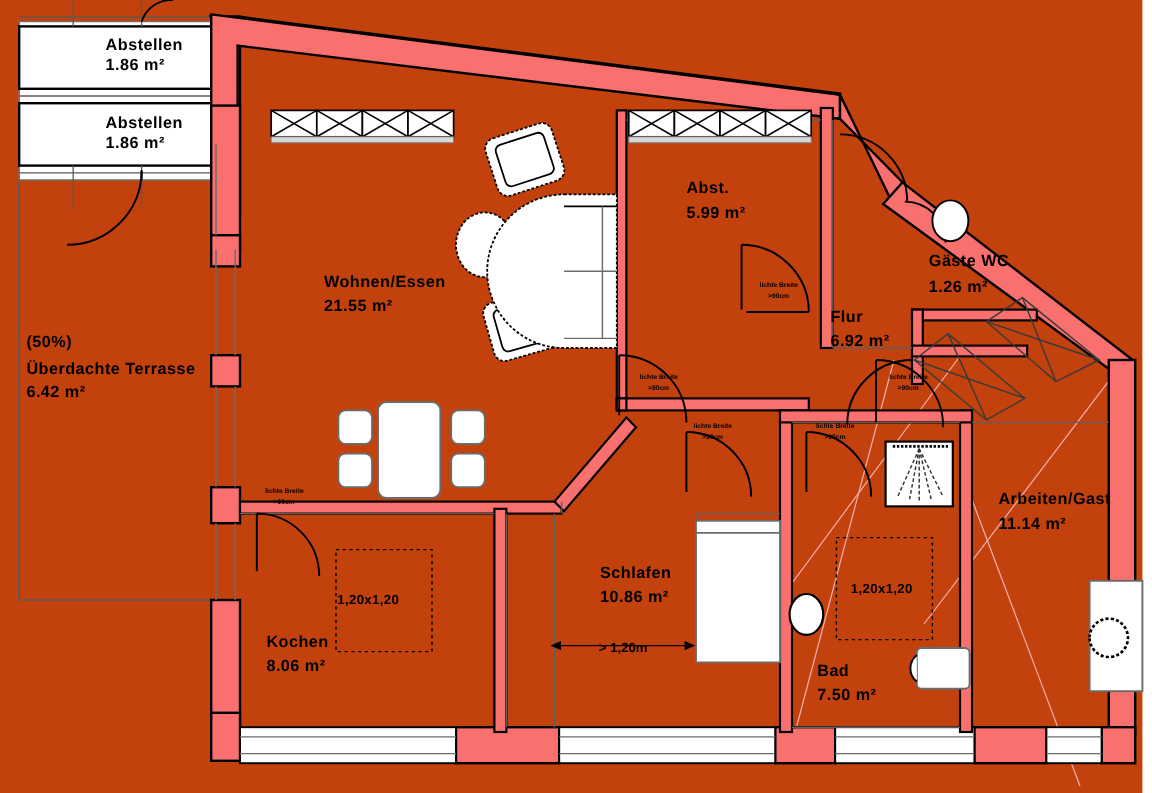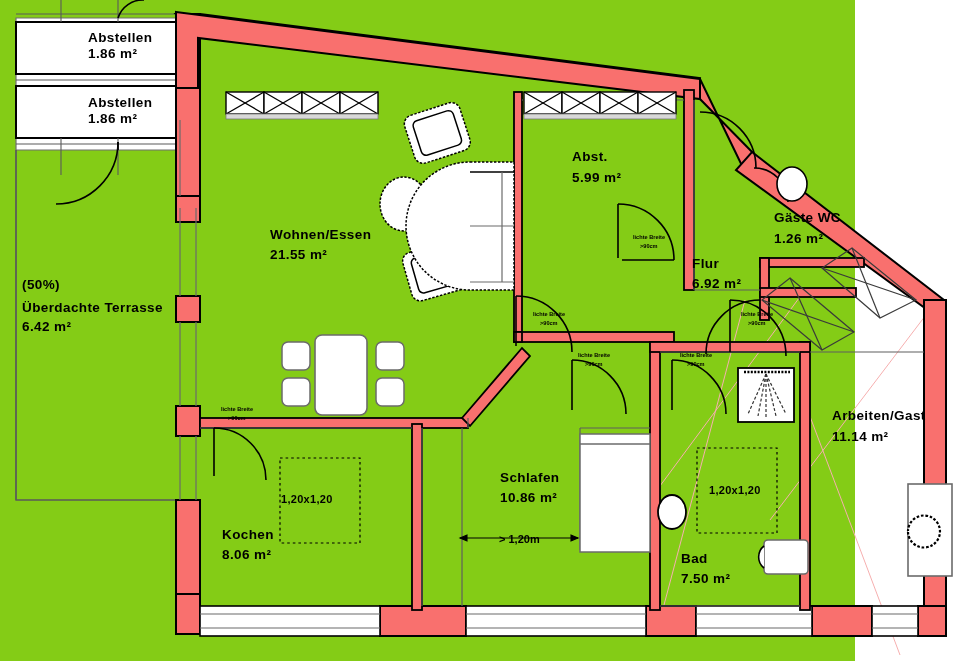--- a/index.html
+++ b/index.html
@@ -1,17 +1,17 @@
 <!DOCTYPE html>
 <html><head>
 <meta charset="utf-8">
 <style>
   html,body{margin:0;padding:0;background:#ffffff;}
   body{width:960px;height:661px;overflow:hidden;font-family:"Liberation Sans",sans-serif;}
-  #stage{position:relative;width:855px;height:661px;background:#84cc16;}
+  #stage{position:relative;width:952px;height:661px;background:#c2410c;}
   svg.plan{position:absolute;left:0;top:0;width:960px;height:661px;}
   .roomlabel{font-family:"Liberation Sans",sans-serif;font-weight:bold;fill:#000;}
   .rl-name{font-size:13.5px;letter-spacing:0.4px;}
   .rl-area{font-size:13.5px;letter-spacing:0.4px;}
   .dimtext{font-size:11px;font-weight:bold;fill:#000;font-family:"Liberation Sans",sans-serif;letter-spacing:0.3px;}
   .tiny{font-size:5.6px;font-weight:bold;fill:#000;font-family:"Liberation Sans",sans-serif;}
   .smalldim{font-size:11px;font-weight:bold;fill:#000;font-family:"Liberation Sans",sans-serif;}
 </style>
 </head>
 <body>

